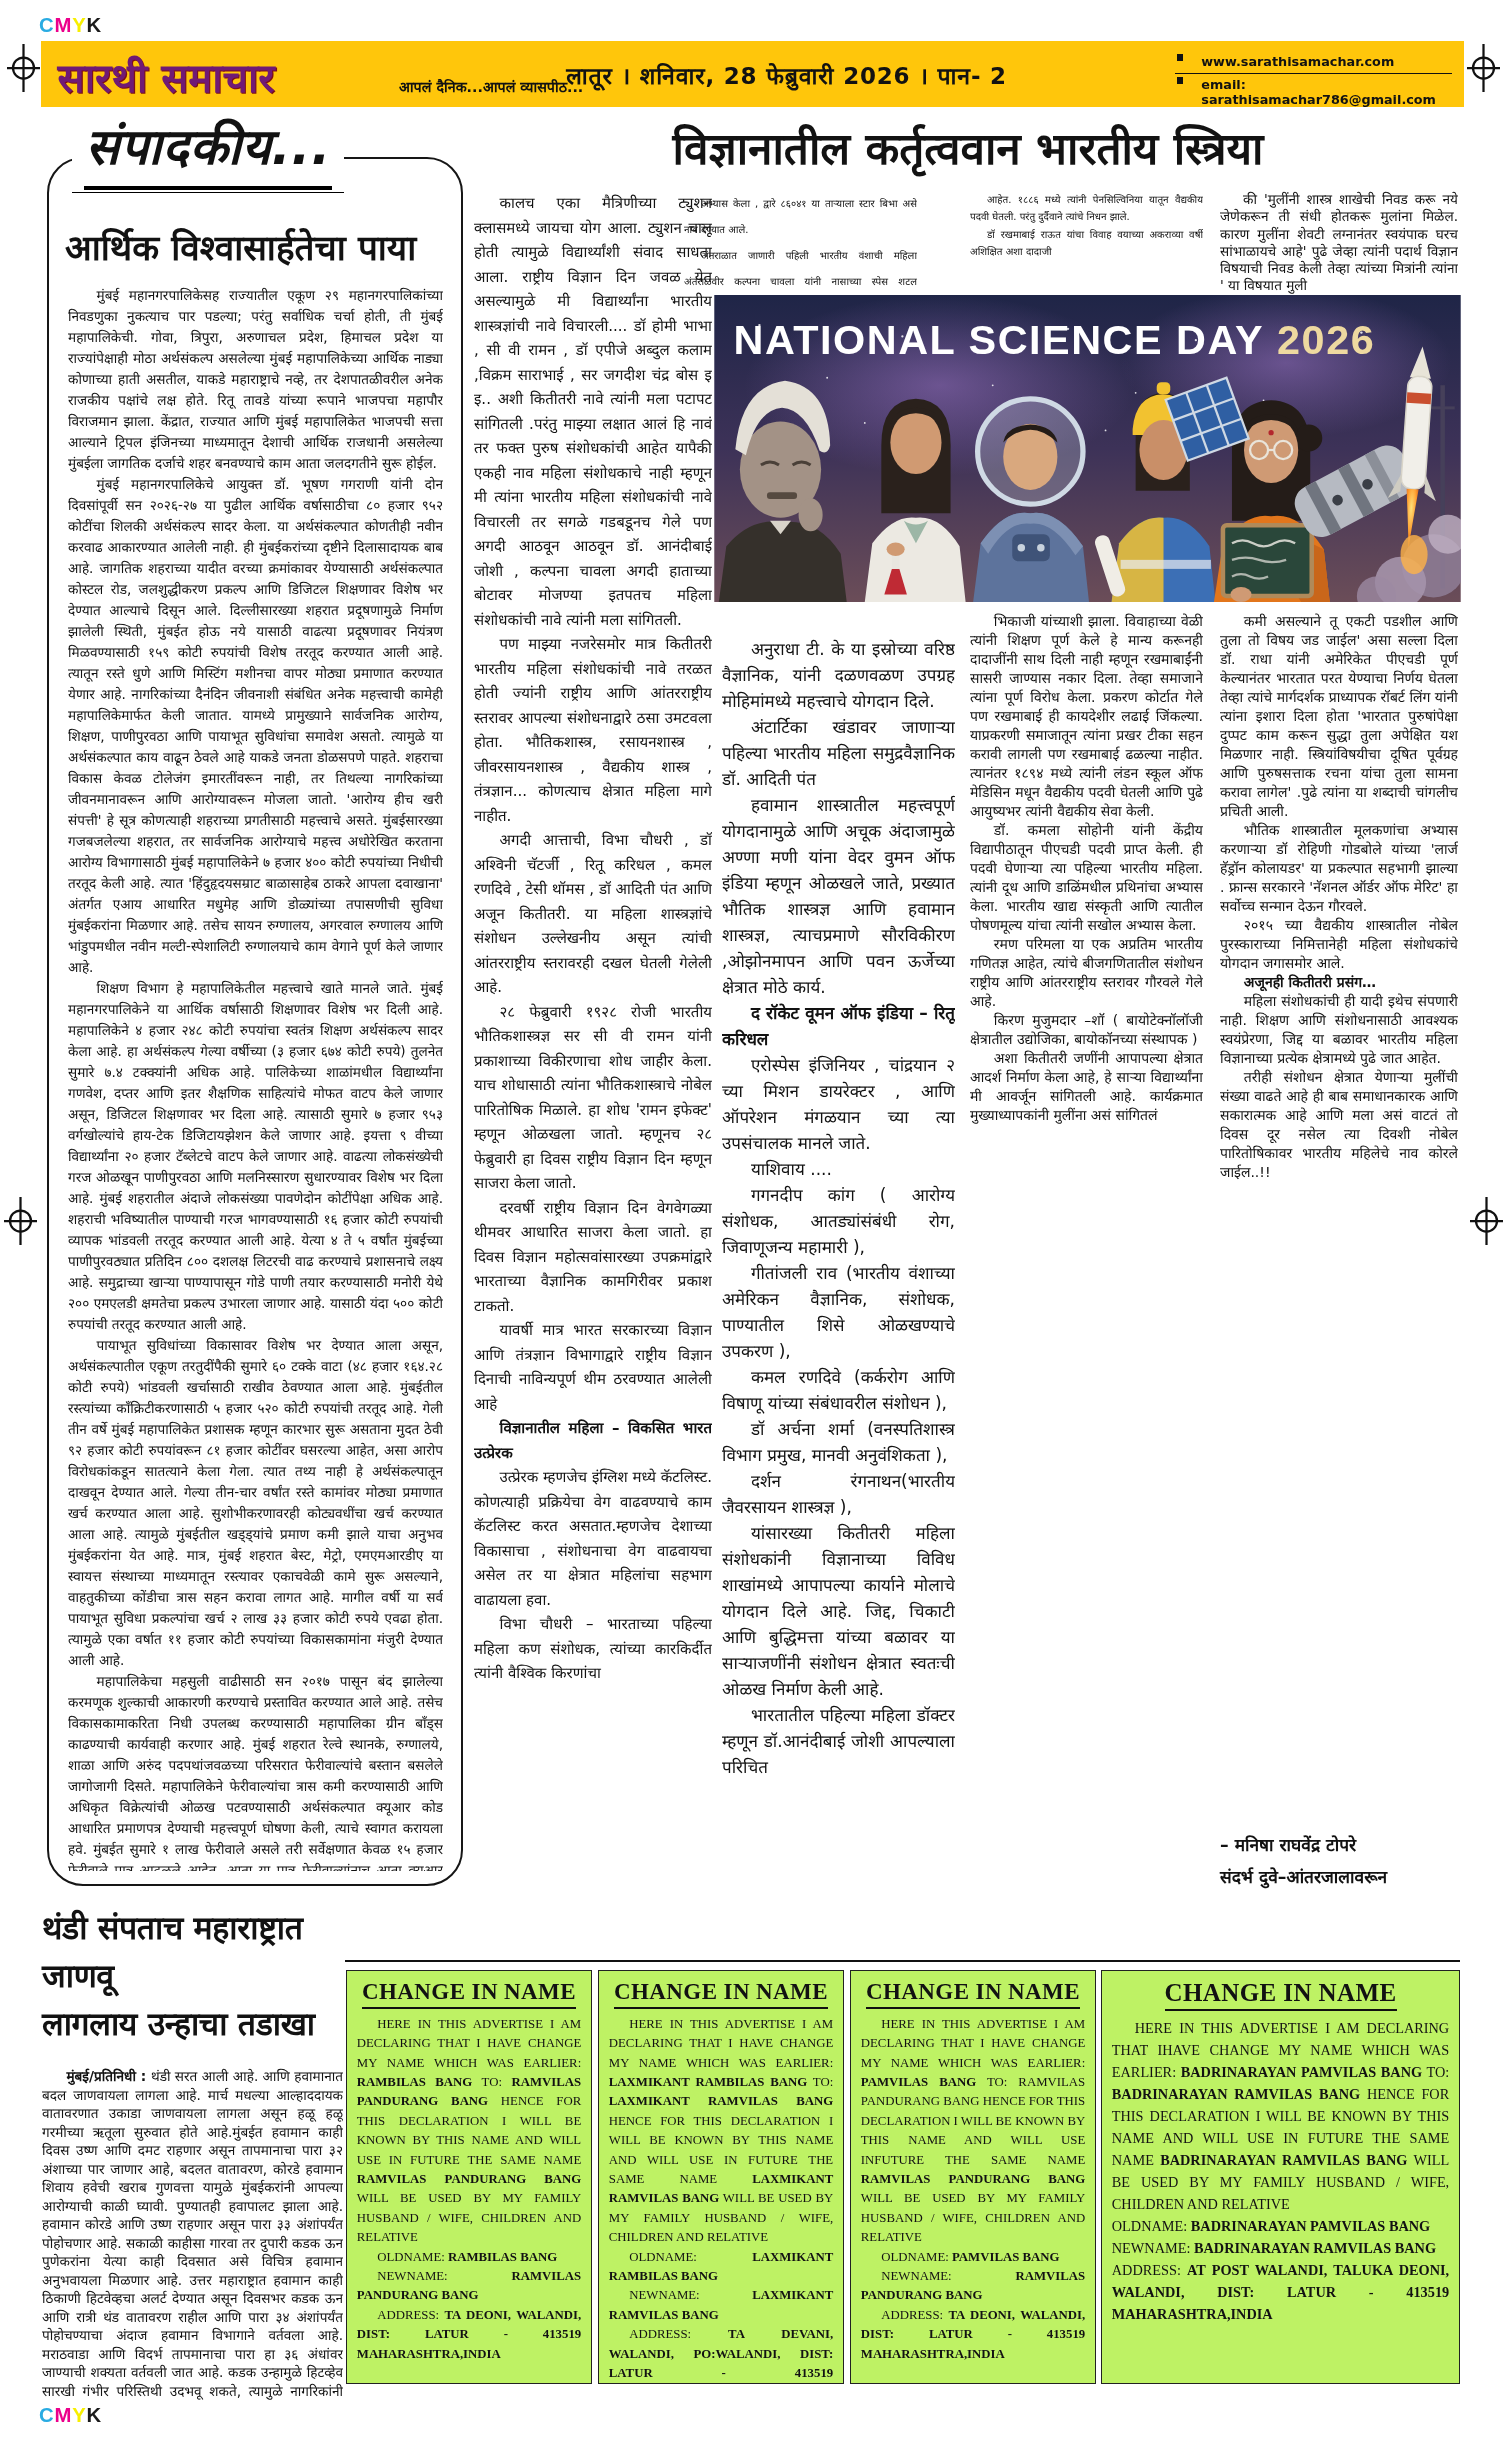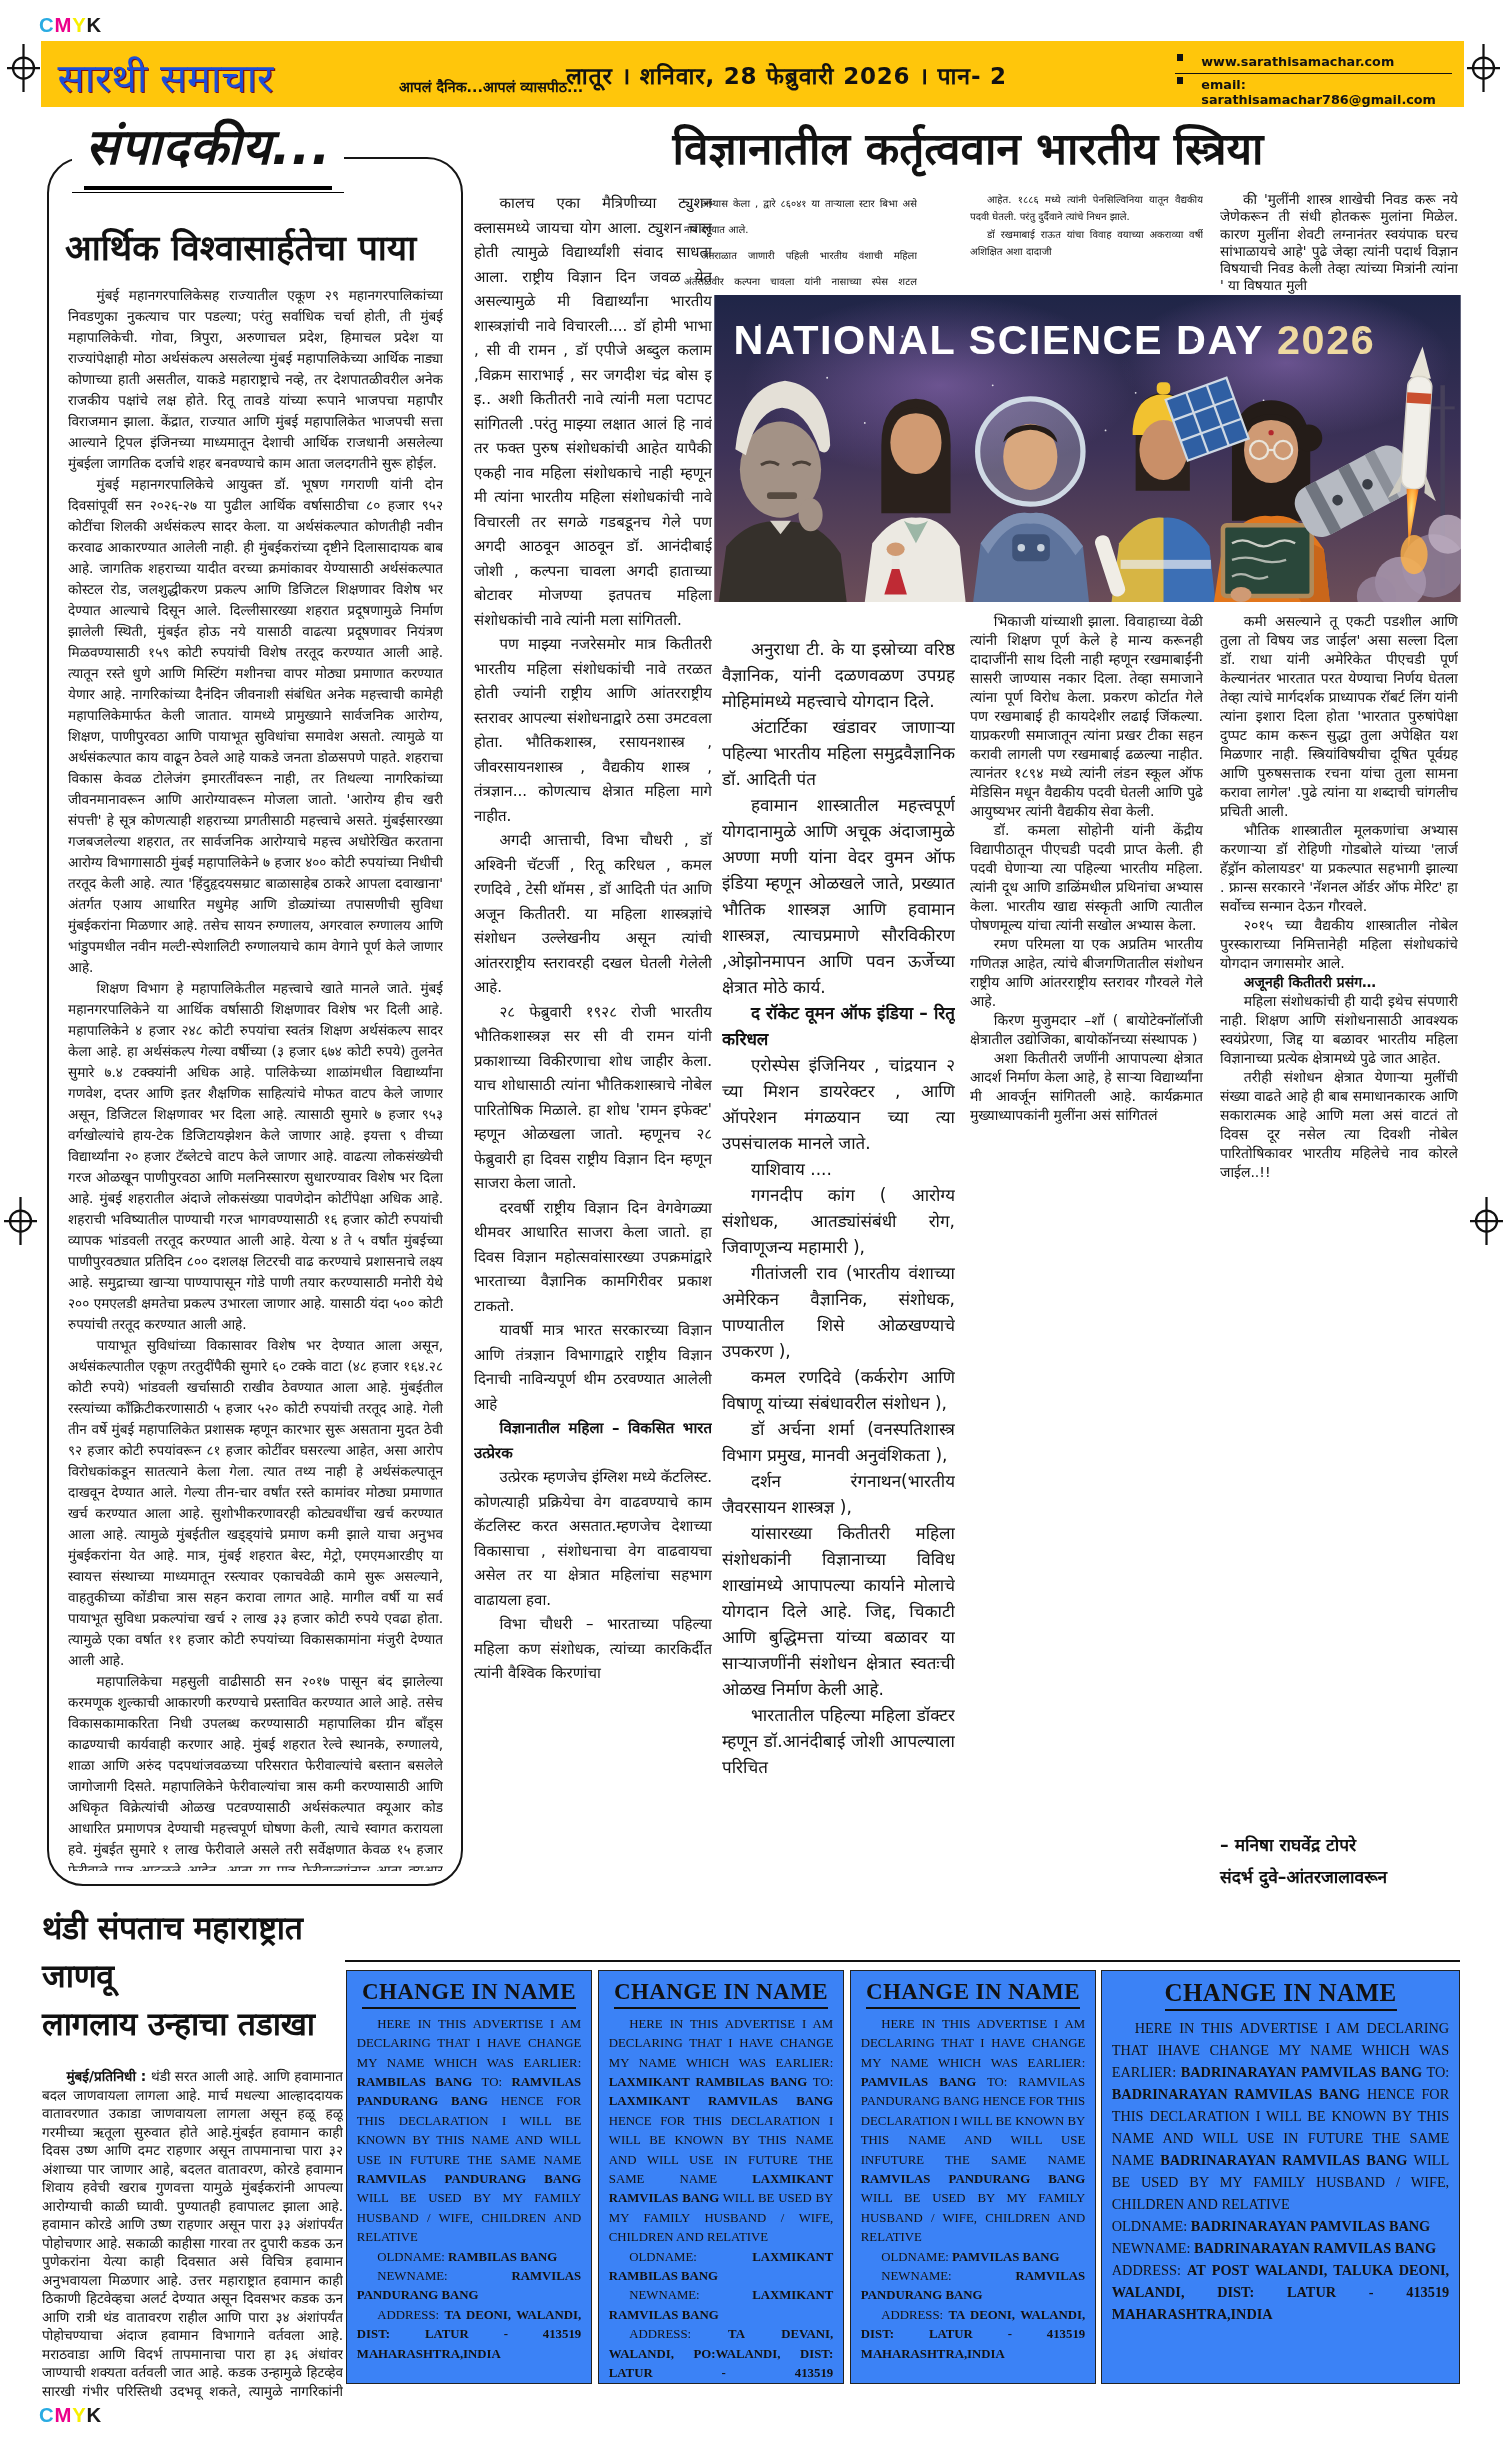--- a/index.html
+++ b/index.html
@@ -5,21 +5,21 @@
   html,body{margin:0;padding:0;background:#e8e8e8;}
   .page{position:relative;width:1506px;height:2450px;background:#ffffff;overflow:hidden;
         font-family:"DejaVu Sans","Liberation Sans",sans-serif;color:#121212;}
   
   .regmark{position:absolute;width:35px;height:54px;}
   
   .cmyk{position:absolute;font-size:20.3px;font-weight:bold;letter-spacing:0.8px;font-family:"Liberation Sans",sans-serif;}
   .cmyk .c{color:#29abe2}.cmyk .m{color:#ec008c}.cmyk .y{color:#f7ef00}.cmyk .k{color:#1a1a1a}
   
   .masthead{position:absolute;left:41px;top:41px;width:1423px;height:66px;background:#ffc60b;}
-  .mh-title{position:absolute;left:16.6px;top:7.5px;font-size:40px;font-weight:normal;color:#1d4ed8;
+  .mh-title{position:absolute;left:16.6px;top:7.5px;font-size:40px;font-weight:bold;color:#701a75;
             text-shadow:1.1px 1.1px 0 #7e0f13;white-space:nowrap;text-align:center;}
   .mh-tag{position:absolute;left:358px;top:36px;font-size:14.3px;font-weight:bold;}
   .mh-date{position:absolute;left:497px;top:18px;width:497px;text-align:center;font-size:23px;font-weight:bold;letter-spacing:0.8px;}
   .mh-info{position:absolute;right:12px;top:9px;width:277px;font-size:12.8px;font-weight:bold;}
   .mh-info .row{display:flex;align-items:flex-start;gap:18px;padding:3.8px 1.5px;}
   .mh-info .row+.row{border-top:1.9px solid #111;}
   .sq{width:6.8px;height:6.8px;background:#111;display:inline-block;flex:0 0 auto;}
   
   .ed-box{position:absolute;left:47px;top:157px;width:416px;height:1729px;border:2.3px solid #161616;border-radius:36px;box-sizing:border-box;}
   .ed-label{position:absolute;left:72px;top:111px;z-index:3;background:#fff;padding:0 12px 2.3px;border-bottom:1.9px solid #000;
@@ -45,21 +45,21 @@
   
   .photo{position:absolute;left:714px;top:295px;width:747px;height:307px;}
   .photo svg{display:block;}
   
   .wx-head{position:absolute;left:42px;top:1904px;width:304px;font-size:32px;line-height:1.5;font-weight:bold;letter-spacing:-0.4px;}
   .wx-body{position:absolute;left:42px;top:2067px;width:301px;height:333px;font-size:13.6px;line-height:18.5px;text-align:justify;overflow:hidden;}
   .wx-body p{margin:0;text-indent:1.8em;}
   
   .rule{position:absolute;left:345px;top:1960px;width:1115px;height:2.3px;background:#111;}
   .notice{position:absolute;top:1970px;height:414px;border:1.5px solid #222;box-sizing:border-box;padding:6px 9.8px;
-          font-family:"Liberation Serif","DejaVu Serif",serif;overflow:hidden;background:#3b82f6;}
+          font-family:"Liberation Serif","DejaVu Serif",serif;overflow:hidden;background:#bef264;}
   #n1{left:346px;width:246px;} #n2{left:598px;width:246px;} #n3{left:850px;width:246px;} #n4{left:1101px;width:359px;}
   .notice h3{margin:1.5px auto 6px;display:table;text-align:center;font-size:23px;letter-spacing:0.4px;
              border-bottom:2.6px solid #111;padding-bottom:2.3px;}
   .nb{font-size:12.8px;line-height:19.4px;text-align:justify;}
   .nb p{margin:0;}
   .nb p.ind{text-indent:1.6em;}
   #n4 .nb{font-size:14.3px;line-height:22px;}
   #n4 h3{font-size:25px;}
 </style>
 </head>

